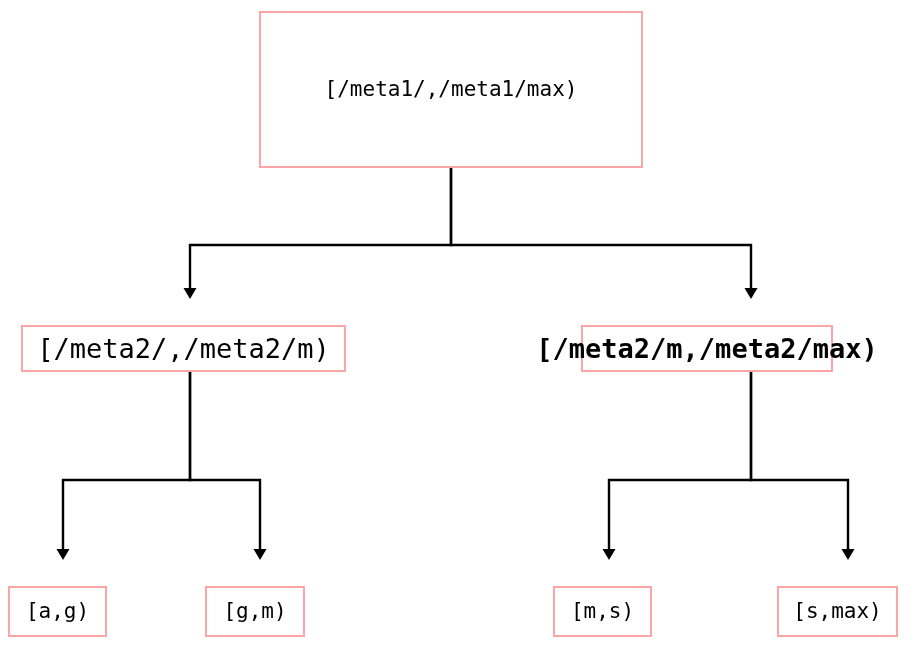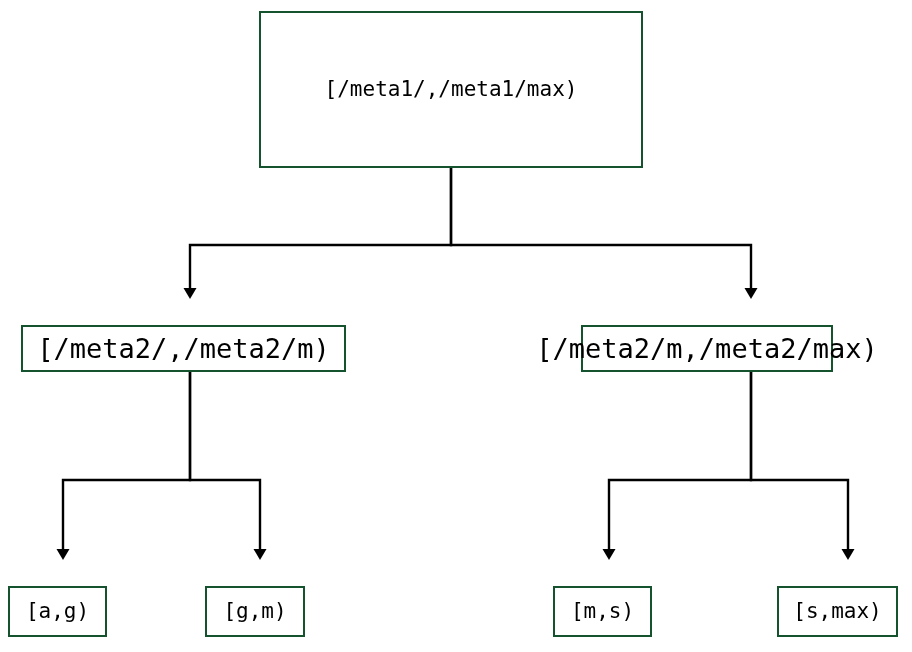--- a/index.html
+++ b/index.html
@@ -25,37 +25,37 @@
     left: 0;
     top: 0;
     width: 912px;
     height: 652px;
     pointer-events: none;
   }
   .node {
     position: absolute;
     box-sizing: border-box;
     background: #ffffff;
-    border: 2px solid #14532d;
+    border: 2px solid #fca5a5;
     display: flex;
     align-items: center;
     justify-content: center;
     color: #000000;
     line-height: 1;
     white-space: pre;
   }
   .node-label {
     font-family: "DejaVu Sans Mono", "Liberation Mono", monospace;
     color: #000000;
     white-space: pre;
     letter-spacing: 0px;
   }
   .node-root   { left: 259px; top: 11px;  width: 384px; height: 157px; }
   .node-mid-l  { left: 21px;  top: 325px; width: 325px; height: 47px; }
-  .node-mid-r  { left: 581px; top: 325px; width: 252px; height: 47px; }
+  .node-mid-r  { left: 581px; top: 325px; width: 252px; height: 47px; font-weight: bold; }
   .node-leaf-1 { left: 8px;   top: 586px; width: 99px;  height: 51px; }
   .node-leaf-2 { left: 205px; top: 586px; width: 100px; height: 51px; }
   .node-leaf-3 { left: 553px; top: 586px; width: 99px;  height: 51px; }
   .node-leaf-4 { left: 777px; top: 586px; width: 121px; height: 51px; }
 
   .node-root  .node-label { font-size: 21px; }
   .node-mid-l .node-label,
   .node-mid-r .node-label { font-size: 27px; }
   .node-leaf-1 .node-label,
   .node-leaf-2 .node-label,

